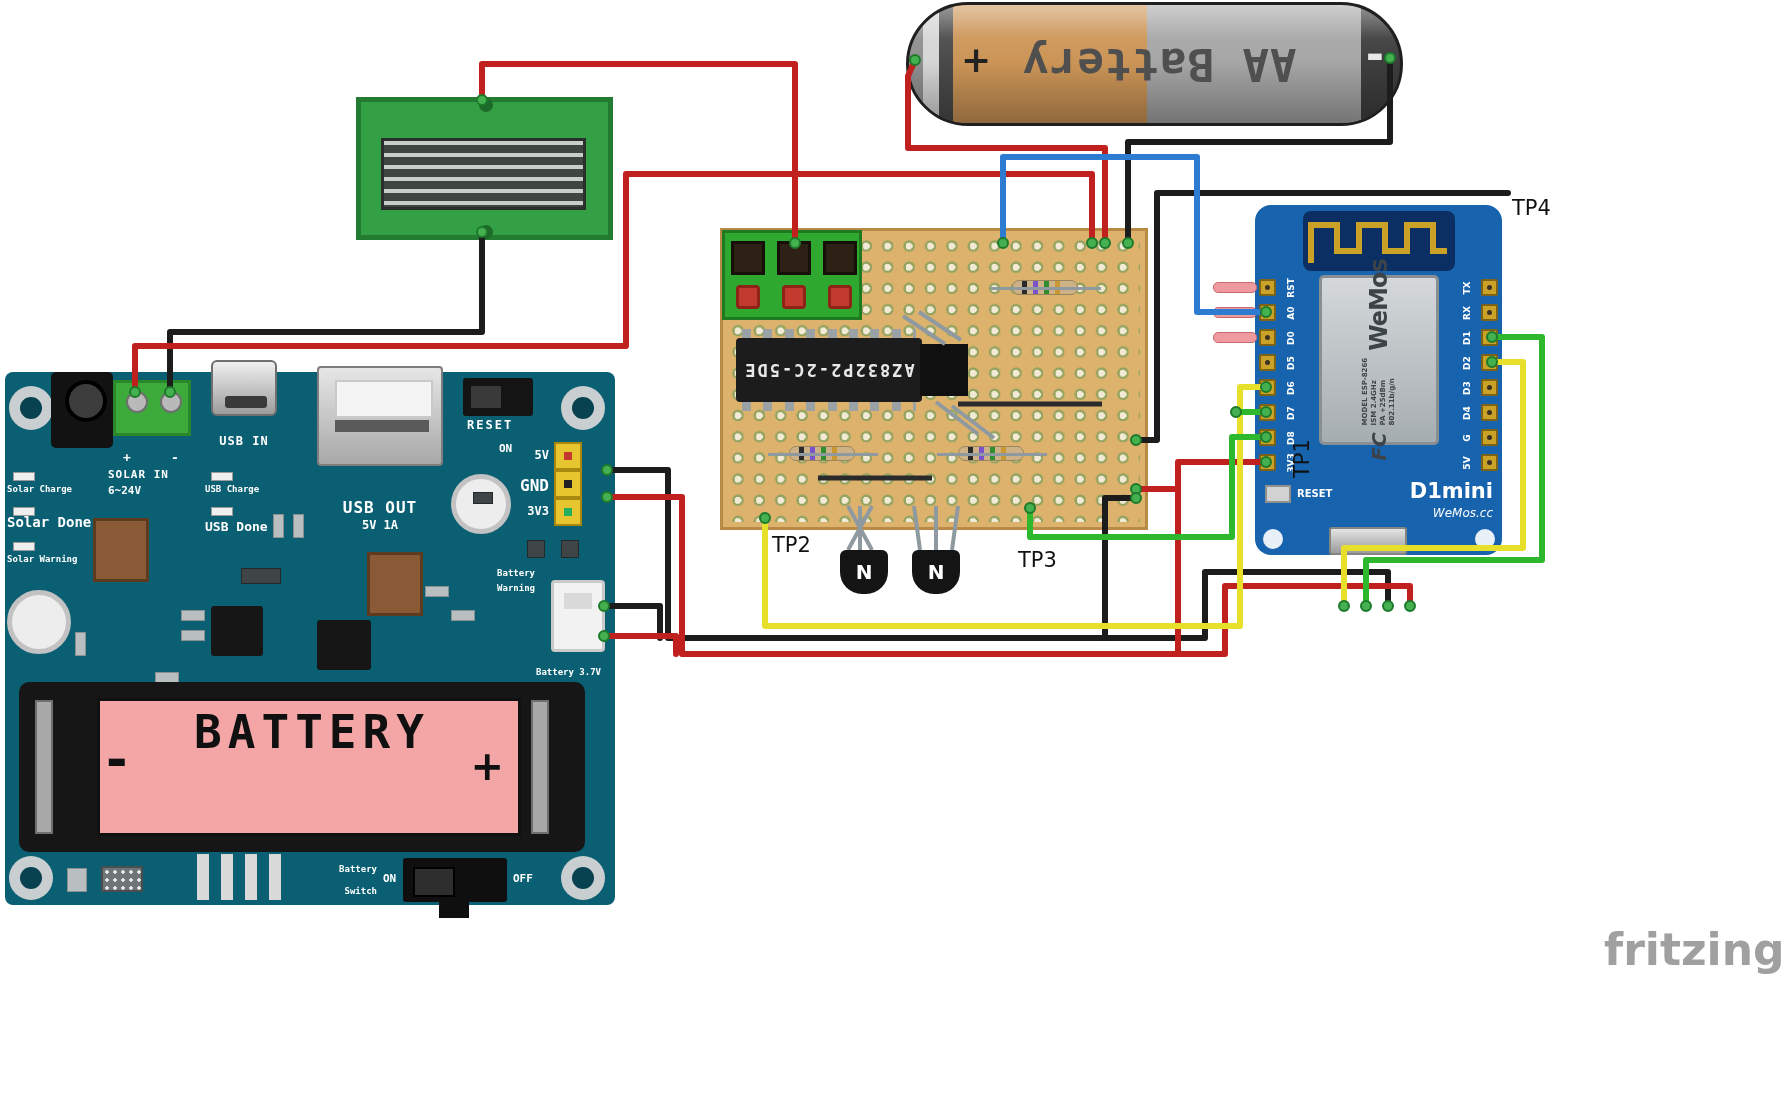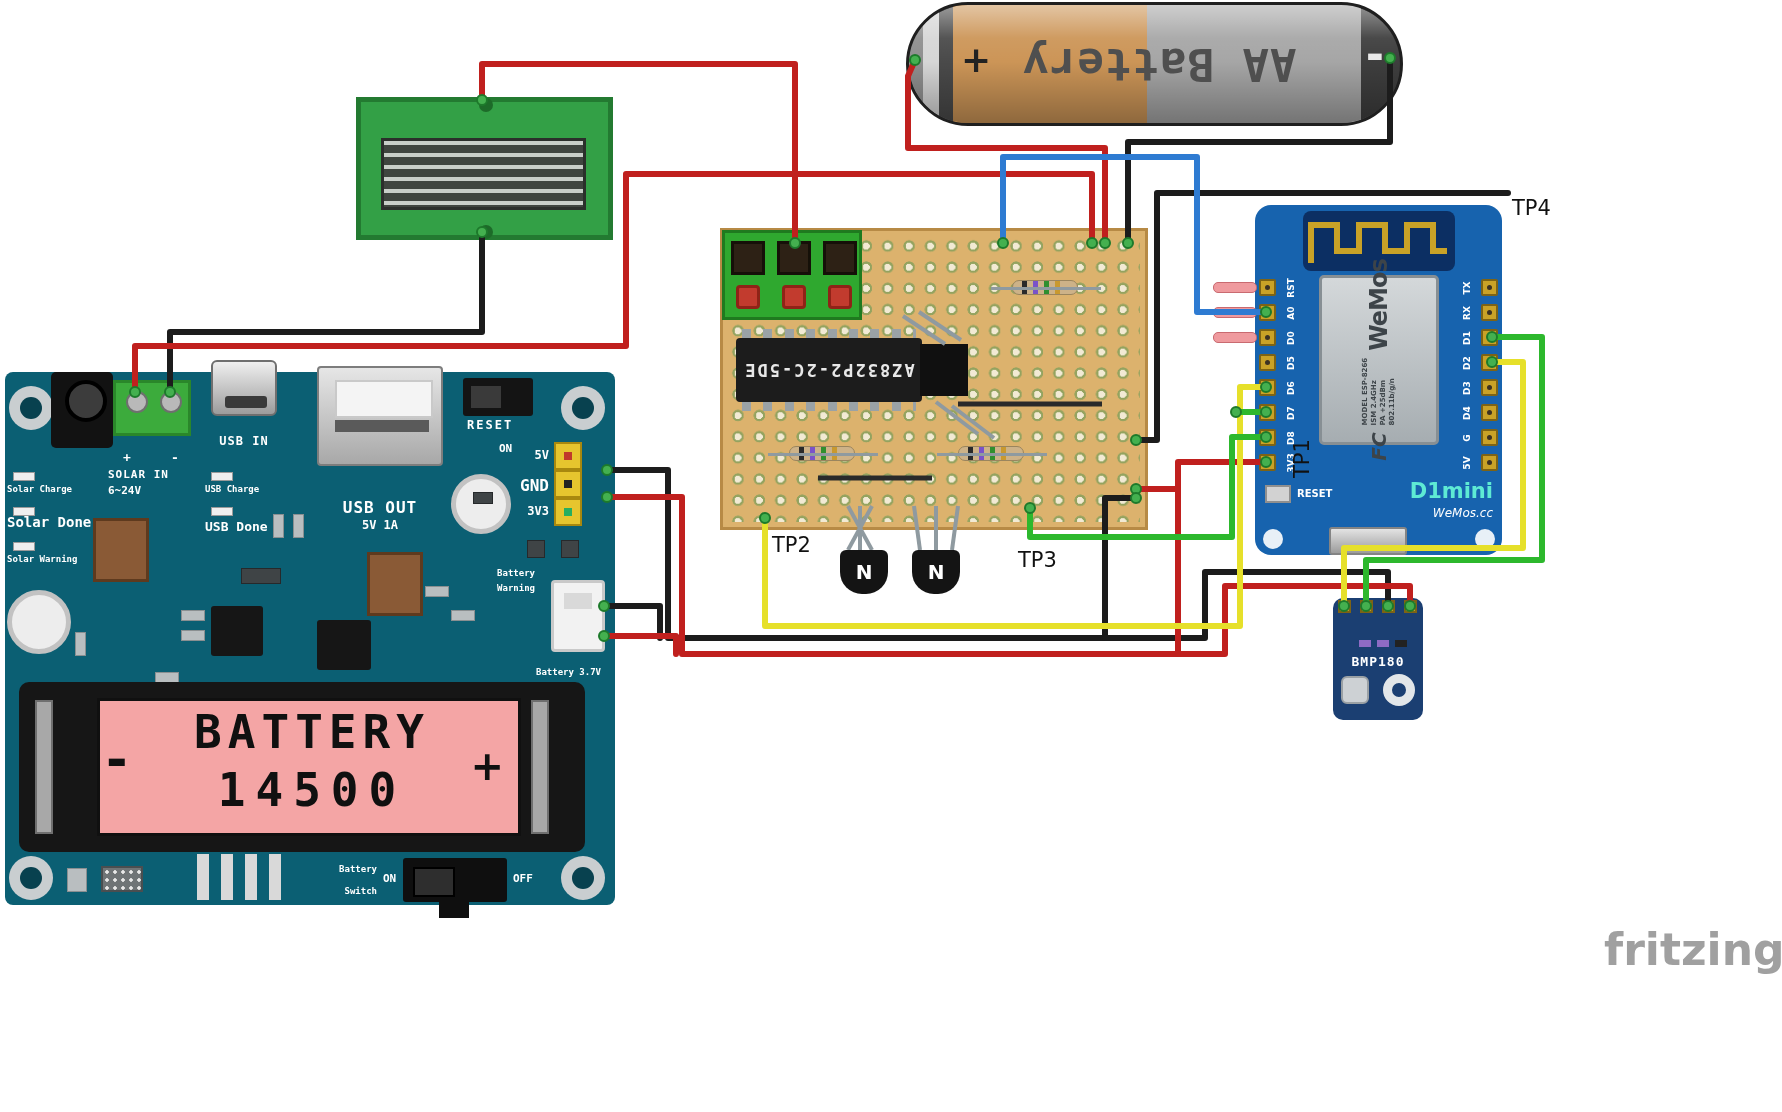--- a/index.html
+++ b/index.html
@@ -132,21 +132,21 @@
   .d1-model{display:flex;flex-direction:column;font-size:7px;font-weight:bold;line-height:9px;white-space:nowrap}
   .d1-brand{font-size:24px;font-weight:bold;letter-spacing:-1px}
   .d1pin{position:absolute;width:17px;height:17px;background:#c9a227;border:2px solid #7d6315;border-radius:2px}
   .d1pin::after{content:"";position:absolute;inset:4px;border-radius:50%;background:#3d3223}
   .pl{left:4px}.pr{left:226px}
   .d1lbl{position:absolute;width:34px;height:12px;font-size:9px;font-weight:bold;color:#fff;text-align:center;
     transform:rotate(-90deg)}
   .ll{left:20px}.rl{left:196px}
   .reset-btn{position:absolute;left:10px;top:280px;width:26px;height:18px;background:#d2d2d2;border:2px solid #8f8f8f}
   .reset-lbl{position:absolute;left:42px;top:283px;font-size:10px;font-weight:bold;color:#fff}
-  .d1-name{position:absolute;left:120px;top:274px;width:118px;text-align:right;font-size:21px;font-weight:bold;color:#5eead4}
+  .d1-name{position:absolute;left:120px;top:274px;width:118px;text-align:right;font-size:21px;font-weight:bold;color:#ffffff}
   .d1-site{position:absolute;left:120px;top:301px;width:118px;text-align:right;font-size:12px;color:#fff;font-style:italic}
   .d1-usb{position:absolute;left:74px;top:322px;width:78px;height:28px;
     background:linear-gradient(180deg,#e3e3e3,#9c9c9c);border:2px solid #848484;border-radius:3px}
   .pink{position:absolute;left:-42px;width:44px;height:11px;background:#ef9a9e;border-radius:5px;border:1px solid #c96a70}
   .d1hole{position:absolute;width:20px;height:20px;border-radius:50%;background:#fff;opacity:.9}
 
   
   .bmp{position:absolute;left:1333px;top:598px;width:90px;height:122px;background:#1b3f72;border-radius:10px;z-index:10}
   .bmp-pin{position:absolute;top:2px;width:13px;height:13px;background:#c9a227;border:2px solid #7d6315}
   .bmp-cap{position:absolute;top:42px;width:12px;height:7px;background:#8e6bc4}
@@ -244,21 +244,20 @@
     <div class="lbl" style="left:430px;top:211px;width:100px;text-align:right;font-size:9px">Warning</div>
     <div class="jst"></div>
     <div class="lbl" style="left:440px;top:295px;width:156px;text-align:right;font-size:9px">Battery 3.7V</div>
 
     <div class="holder">
       <div class="clip" style="left:16px"></div>
       <div class="clip" style="left:512px"></div>
       <div class="cell">
         <div class="cell-minus">-</div>
         <div class="cell-name">BATTERY</div>
-        <div class="cell-num">14500</div>
         <div class="cell-plus">+</div>
       </div>
     </div>
 
     <div class="blk-ic"></div>
     <div class="bars"></div>
     <div class="pv" style="left:62px;top:496px;width:20px;height:24px"></div>
 
     <div class="lbl" style="left:296px;top:492px;width:76px;text-align:right;font-size:9px">Battery</div>
     <div class="lbl" style="left:296px;top:514px;width:76px;text-align:right;font-size:9px">Switch</div>
@@ -349,32 +348,20 @@
 
     <div class="reset-btn"></div>
     <div class="reset-lbl">RESET</div>
     <div class="d1-name">D1mini</div>
     <div class="d1-site">WeMos.cc</div>
     <div class="d1-usb"></div>
     <div class="d1hole" style="left:8px;top:324px"></div>
     <div class="d1hole" style="left:220px;top:324px"></div>
   </div>
 
-  <div class="bmp">
-    <div class="bmp-pin" style="left:5px"></div>
-    <div class="bmp-pin" style="left:27px"></div>
-    <div class="bmp-pin" style="left:49px"></div>
-    <div class="bmp-pin" style="left:71px"></div>
-    <div class="bmp-cap" style="left:26px"></div>
-    <div class="bmp-cap" style="left:44px"></div>
-    <div class="bmp-cap" style="left:62px;background:#222"></div>
-    <div class="bmp-lbl">BMP180</div>
-    <div class="bmp-sensor"></div>
-    <div class="bmp-hole"></div>
-  </div>
 
   <div class="tp tp1">TP1</div>
   <div class="tp tp2">TP2</div>
   <div class="tp tp3">TP3</div>
   <div class="tp tp4">TP4</div>
 
   <svg class="wires" width="1782" height="1112">
 
     <g>
       <line class="gray" x1="848" y1="550" x2="872" y2="506"></line>

